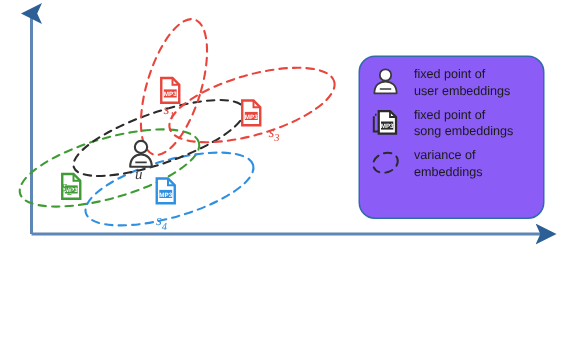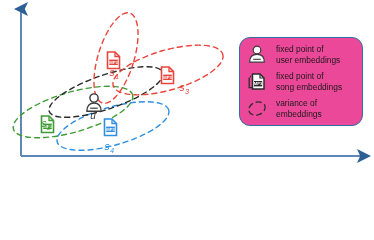--- a/index.html
+++ b/index.html
@@ -17,40 +17,40 @@
   }
   #figure-svg {
     position: absolute;
     left: 0;
     top: 0;
     width: 374px;
     height: 169px;
   }
   .lbl {
     position: absolute;
-    font-family: Liberation Mono, monospace;
+    font-family: Liberation Serif, serif;
     font-style: italic;
     font-size: 10px;
     line-height: 1;
     white-space: nowrap;
     user-select: none;
   }
   .lbl sub {
     font-size: 7px;
     font-style: italic;
   }
   .legend-box {
     position: absolute;
     left: 239px;
     top: 37px;
     width: 124px;
-    height: 89px;
+    height: 109px;
     border: 1.3px solid #2f6ca8;
     border-radius: 11px;
-    background: #ec4899;
+    background: #8b5cf6;
     box-sizing: border-box;
   }
   .legend-row {
     position: absolute;
     left: 5px;
     display: flex;
     align-items: center;
     gap: 7px;
   }
   .legend-row.r1 { top: 5px; }

